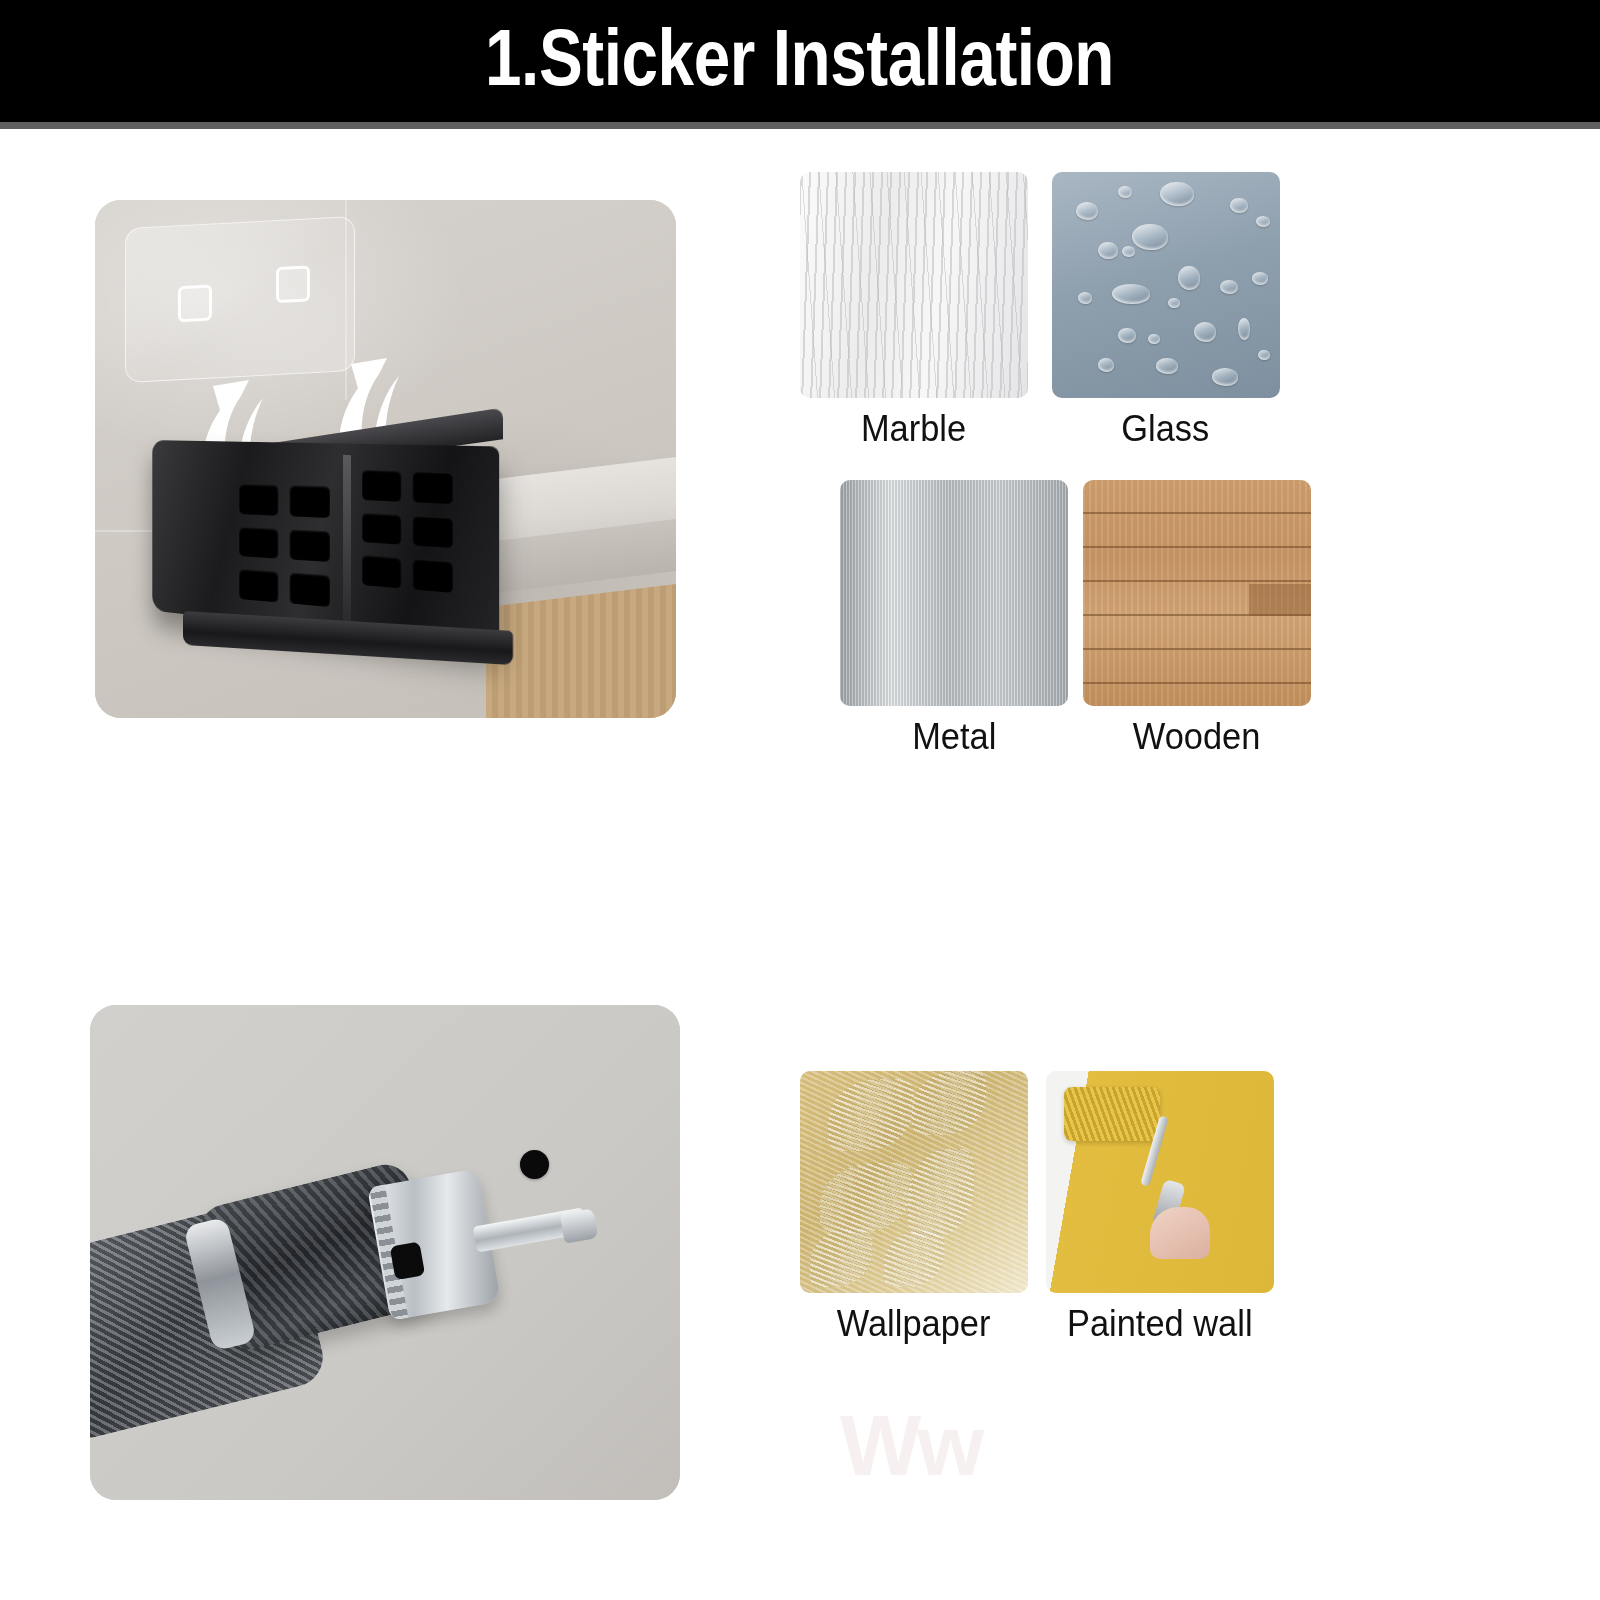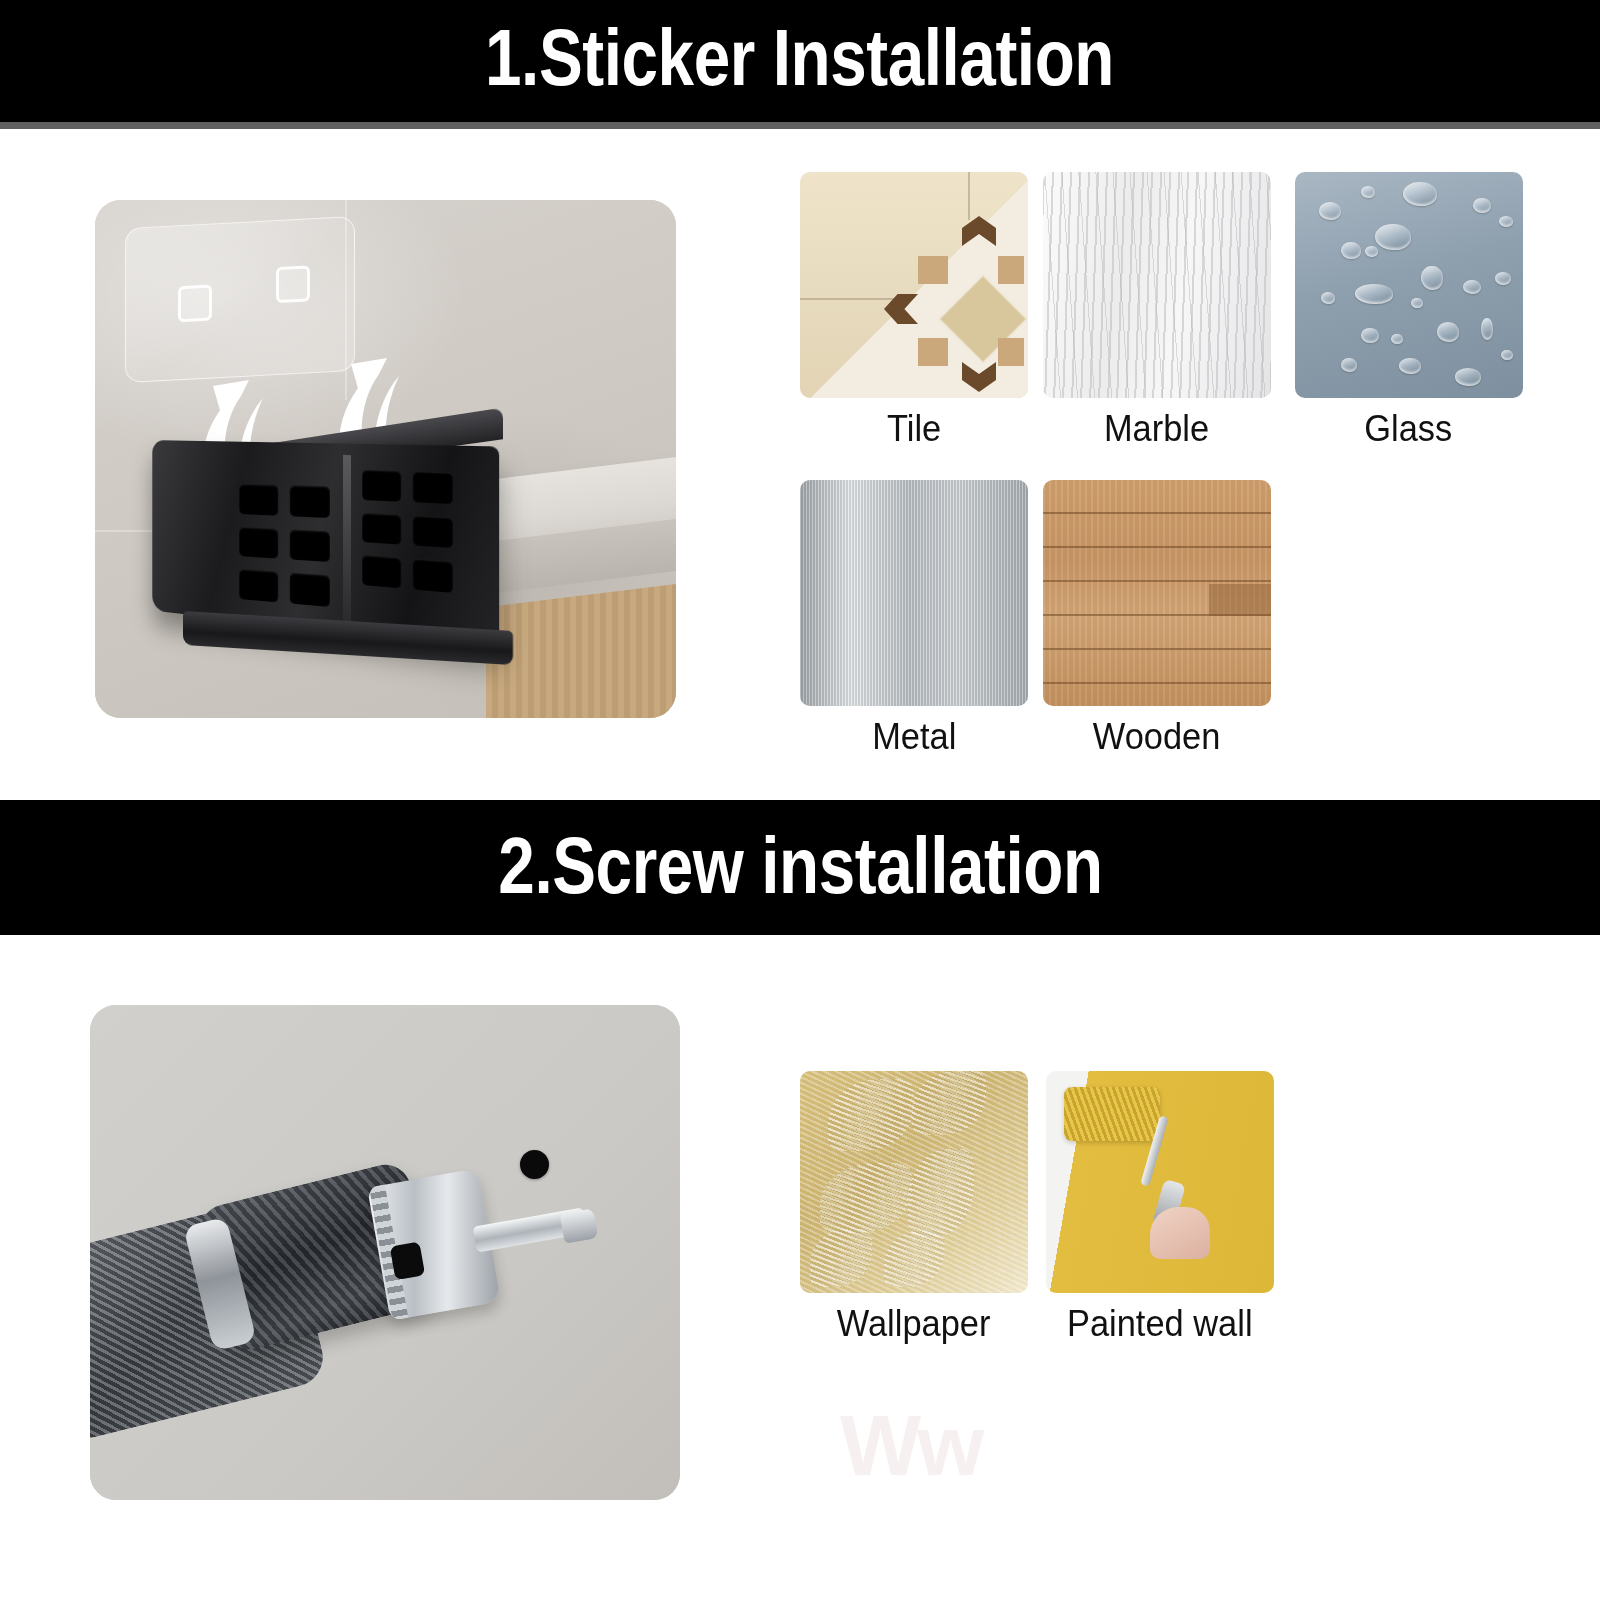--- a/index.html
+++ b/index.html
@@ -383,37 +383,20 @@
           <div class="slot"></div>
       </div>
       <div class="caddy-rim"></div>
     </div>
   </div>
 
   <div class="swatch-group">
 
     <div class="swatch-row" style="left:800px; top:172px;">
 
-      <div class="swatch-cell" style="width:228px; margin-right:15px;">
-        <div class="swatch-img" style="width:228px;height:226px;">
-          <div class="tex-tile">
-            <div class="tile-line" style="left:0;top:126px;width:112px;height:2px;"></div>
-            <div class="tile-line" style="left:168px;top:0;width:2px;height:48px;"></div>
-            <div class="tile-diamond" style="left:152px;top:116px;width:62px;height:62px;"></div>
-            <div class="tile-chev" style="left:84px;top:122px;width:34px;height:30px;clip-path:polygon(0 50%,40% 0,100% 0,60% 50%,100% 100%,40% 100%);"></div>
-            <div class="tile-chev" style="left:162px;top:44px;width:34px;height:30px;clip-path:polygon(50% 0,100% 40%,100% 100%,50% 60%,0 100%,0 40%);"></div>
-            <div class="tile-chev" style="left:162px;top:190px;width:34px;height:30px;clip-path:polygon(50% 100%,0 60%,0 0,50% 40%,100% 0,100% 60%);"></div>
-            <div class="tile-sq" style="left:118px;top:84px;width:30px;height:28px;"></div>
-            <div class="tile-sq" style="left:118px;top:166px;width:30px;height:28px;"></div>
-            <div class="tile-sq" style="left:198px;top:84px;width:26px;height:28px;"></div>
-            <div class="tile-sq" style="left:198px;top:166px;width:26px;height:28px;"></div>
-          </div>
-        </div>
-        <div class="swatch-label">Tile</div>
-      </div>
 
       <div class="swatch-cell" style="width:228px; text-align:center;">
         <div class="swatch-img" style="width:228px;height:226px;">
           <div class="tex-marble"></div>
         </div>
         <div class="swatch-label">Marble</div>
       </div>
 
       <div class="swatch-cell" style="width:275px;">
         <div class="swatch-img" style="width:228px;height:226px;">
@@ -441,41 +424,38 @@
             <div class="drop" style="left:160px;top:196px;width:26px;height:18px;"></div>
             <div class="drop" style="left:206px;top:178px;width:12px;height:10px;"></div>
           </div>
         </div>
         <div class="swatch-label">Glass</div>
       </div>
     </div>
 
     <div class="swatch-row" style="left:800px; top:480px;">
 
-      <div class="swatch-cell" style="width:228px; margin-right:15px;">
+      <div class="swatch-cell" style="width:228px; margin-right:15px;margin-left:40px;">
         <div class="swatch-img" style="width:228px;height:226px;">
           <div class="tex-metal"></div>
         </div>
         <div class="swatch-label">Metal</div>
       </div>
 
       <div class="swatch-cell" style="width:228px;">
         <div class="swatch-img" style="width:228px;height:226px;">
           <div class="tex-wood">
             <div class="wood-patch"></div>
           </div>
         </div>
         <div class="swatch-label">Wooden</div>
       </div>
     </div>
   </div>
 
-  <div class="banner" id="banner2">
-    <div class="banner-title">2.Screw installation</div>
-  </div>
 
   <div class="photo-panel" id="panel-screw">
     <div class="drill-bg"></div>
     <div class="drill-hole"></div>
     <div class="drill-grip"></div>
     <div class="drill-chuck"></div>
     <div class="drill-ring"></div>
     <div class="hole-saw">
       <div class="saw-teeth"></div>
       <div class="hole-saw-port"></div>

